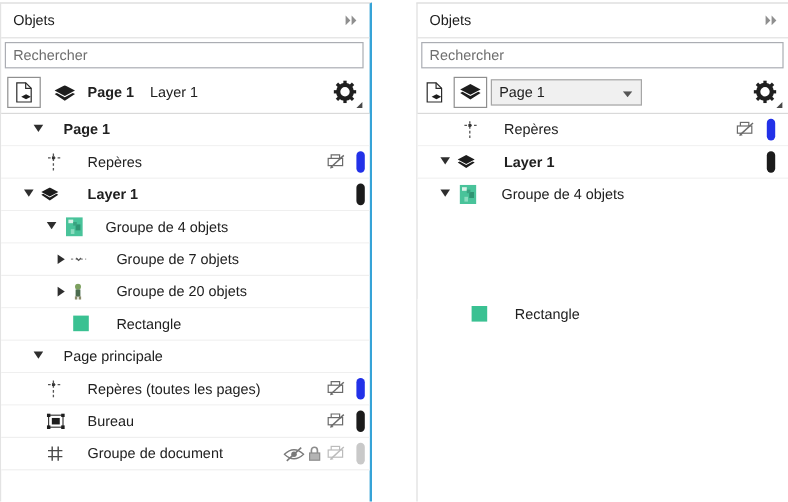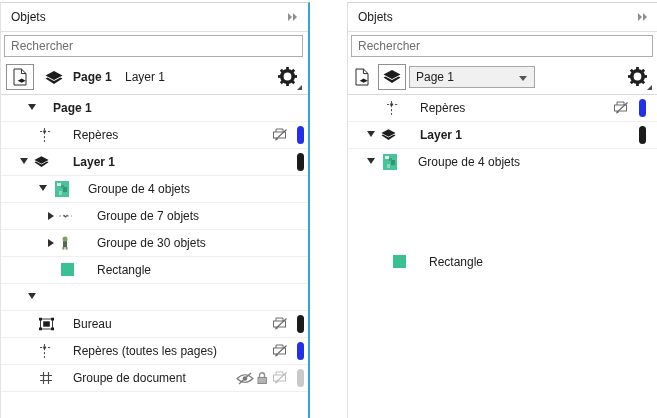--- a/index.html
+++ b/index.html
@@ -179,30 +179,51 @@
     <div class="row">
       <span class="exp right" style="left:47px"></span>
       <span class="ric" style="left:58px">
         <svg width="12" height="14" viewBox="0 0 12 14">
           <circle cx="6" cy="3" r="2.5" fill="#7da05f"></circle>
           <rect x="4" y="5.2" width="4" height="6" fill="#4b6b4e"></rect>
           <rect x="3.4" y="11" width="2" height="2.6" fill="#8a8a6a"></rect>
           <rect x="6.6" y="11" width="2" height="2.6" fill="#8a8a6a"></rect>
         </svg>
       </span>
-      <span class="lbl" style="left:96px">Groupe de 30 objets</span>
+      <span class="lbl" style="left:96px">Groupe de 20 objets</span>
     </div>
 
     <div class="row">
       <span class="swatch" style="left:60px"></span>
       <span class="lbl" style="left:96px">Rectangle</span>
     </div>
 
     <div class="row">
       <span class="exp down" style="left:27px"></span>
+      <span class="lbl" style="left:52px">Page principale</span>
+    </div>
+
+    <div class="row">
+      <span class="ric" style="left:38px">
+        <svg width="14" height="16" viewBox="0 0 14 16">
+          <path d="M5.5 1v14" stroke="#555" stroke-width="1.1" stroke-dasharray="2.2 1.8" fill="none"></path>
+          <path d="M1 4.5h12" stroke="#555" stroke-width="1.1" stroke-dasharray="2.2 1.8" fill="none"></path>
+          <rect x="4.3" y="3.3" width="2.4" height="2.4" fill="#333"></rect>
+        </svg>
+      </span>
+      <span class="lbl" style="left:72px">Repères (toutes les pages)</span>
+      <span class="printer">
+        <svg width="16" height="14" viewBox="0 0 16 14">
+          <path d="M4 4V1h7v3" fill="none" stroke="#6b6b6b"></path>
+          <rect x="1.5" y="4" width="12" height="6" fill="none" stroke="#6b6b6b"></rect>
+          <path d="M14.5 1.5L4 11.2" stroke="#6b6b6b" stroke-width="1.2" fill="none"></path>
+          <path d="M3 12.4l3-.6-2.2-1.9z" fill="#6b6b6b"></path>
+        </svg>
+      </span>
+      <span class="bar blue"></span>
     </div>
 
     <div class="row">
       <span class="ric" style="left:38px">
         <svg width="15" height="13" viewBox="0 0 15 13">
           <rect x="1.5" y="1.5" width="12" height="10" fill="none" stroke="#3c3c3c"></rect>
           <rect x="4.2" y="3.8" width="6.6" height="5.4" fill="#1d1d1d"></rect>
           <rect x="0" y="0" width="3" height="3" fill="#1d1d1d"></rect>
           <rect x="12" y="0" width="3" height="3" fill="#1d1d1d"></rect>
           <rect x="0" y="10" width="3" height="3" fill="#1d1d1d"></rect>
@@ -212,40 +233,20 @@
       <span class="lbl" style="left:72px">Bureau</span>
       <span class="printer">
         <svg width="16" height="14" viewBox="0 0 16 14">
           <path d="M4 4V1h7v3" fill="none" stroke="#6b6b6b"></path>
           <rect x="1.5" y="4" width="12" height="6" fill="none" stroke="#6b6b6b"></rect>
           <path d="M14.5 1.5L4 11.2" stroke="#6b6b6b" stroke-width="1.2" fill="none"></path>
           <path d="M3 12.4l3-.6-2.2-1.9z" fill="#6b6b6b"></path>
         </svg>
       </span>
       <span class="bar black"></span>
-    </div>
-
-    <div class="row">
-      <span class="ric" style="left:38px">
-        <svg width="14" height="16" viewBox="0 0 14 16">
-          <path d="M5.5 1v14" stroke="#555" stroke-width="1.1" stroke-dasharray="2.2 1.8" fill="none"></path>
-          <path d="M1 4.5h12" stroke="#555" stroke-width="1.1" stroke-dasharray="2.2 1.8" fill="none"></path>
-          <rect x="4.3" y="3.3" width="2.4" height="2.4" fill="#333"></rect>
-        </svg>
-      </span>
-      <span class="lbl" style="left:72px">Repères (toutes les pages)</span>
-      <span class="printer">
-        <svg width="16" height="14" viewBox="0 0 16 14">
-          <path d="M4 4V1h7v3" fill="none" stroke="#6b6b6b"></path>
-          <rect x="1.5" y="4" width="12" height="6" fill="none" stroke="#6b6b6b"></rect>
-          <path d="M14.5 1.5L4 11.2" stroke="#6b6b6b" stroke-width="1.2" fill="none"></path>
-          <path d="M3 12.4l3-.6-2.2-1.9z" fill="#6b6b6b"></path>
-        </svg>
-      </span>
-      <span class="bar blue"></span>
     </div>
 
     <div class="row">
       <span class="ric" style="left:38px">
         <svg width="14" height="14" viewBox="0 0 14 14">
           <path d="M4.5 1v12M9.5 1v12M1 4.5h12M1 9.5h12" stroke="#4a4a4a" stroke-width="1.2" fill="none"></path>
         </svg>
       </span>
       <span class="lbl" style="left:72px">Groupe de document</span>
       <span class="eyeoff">

